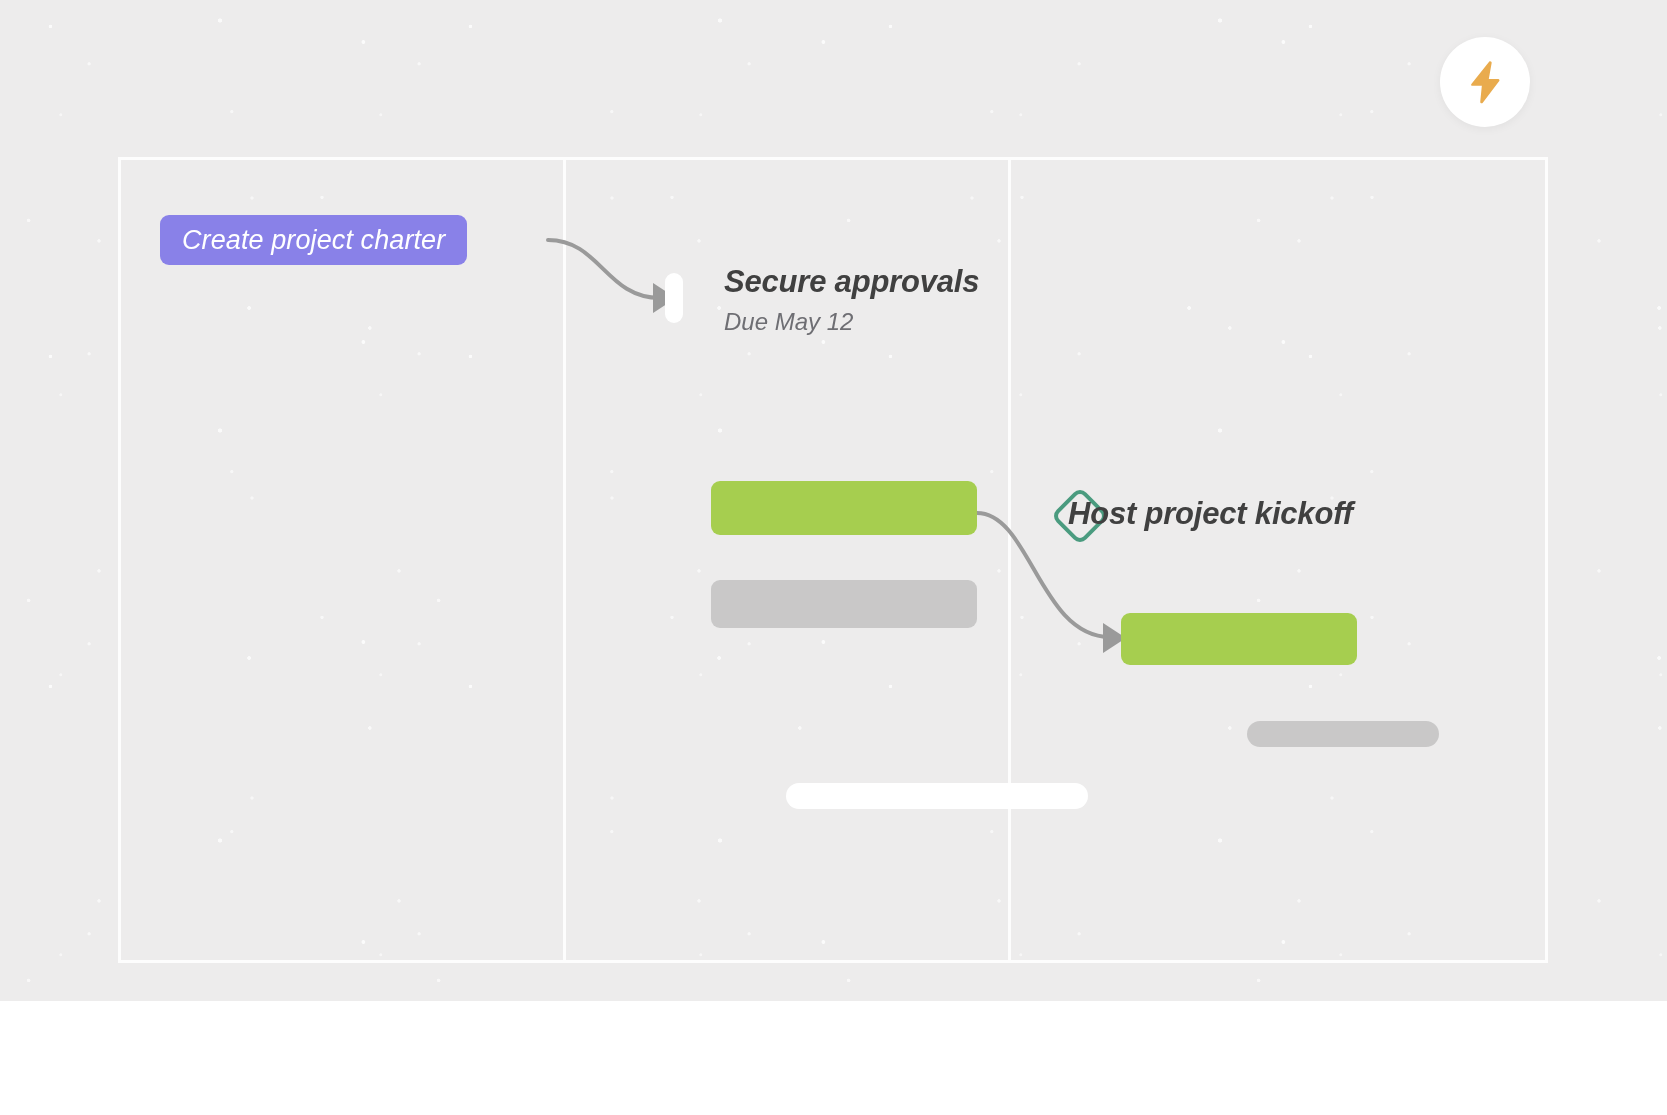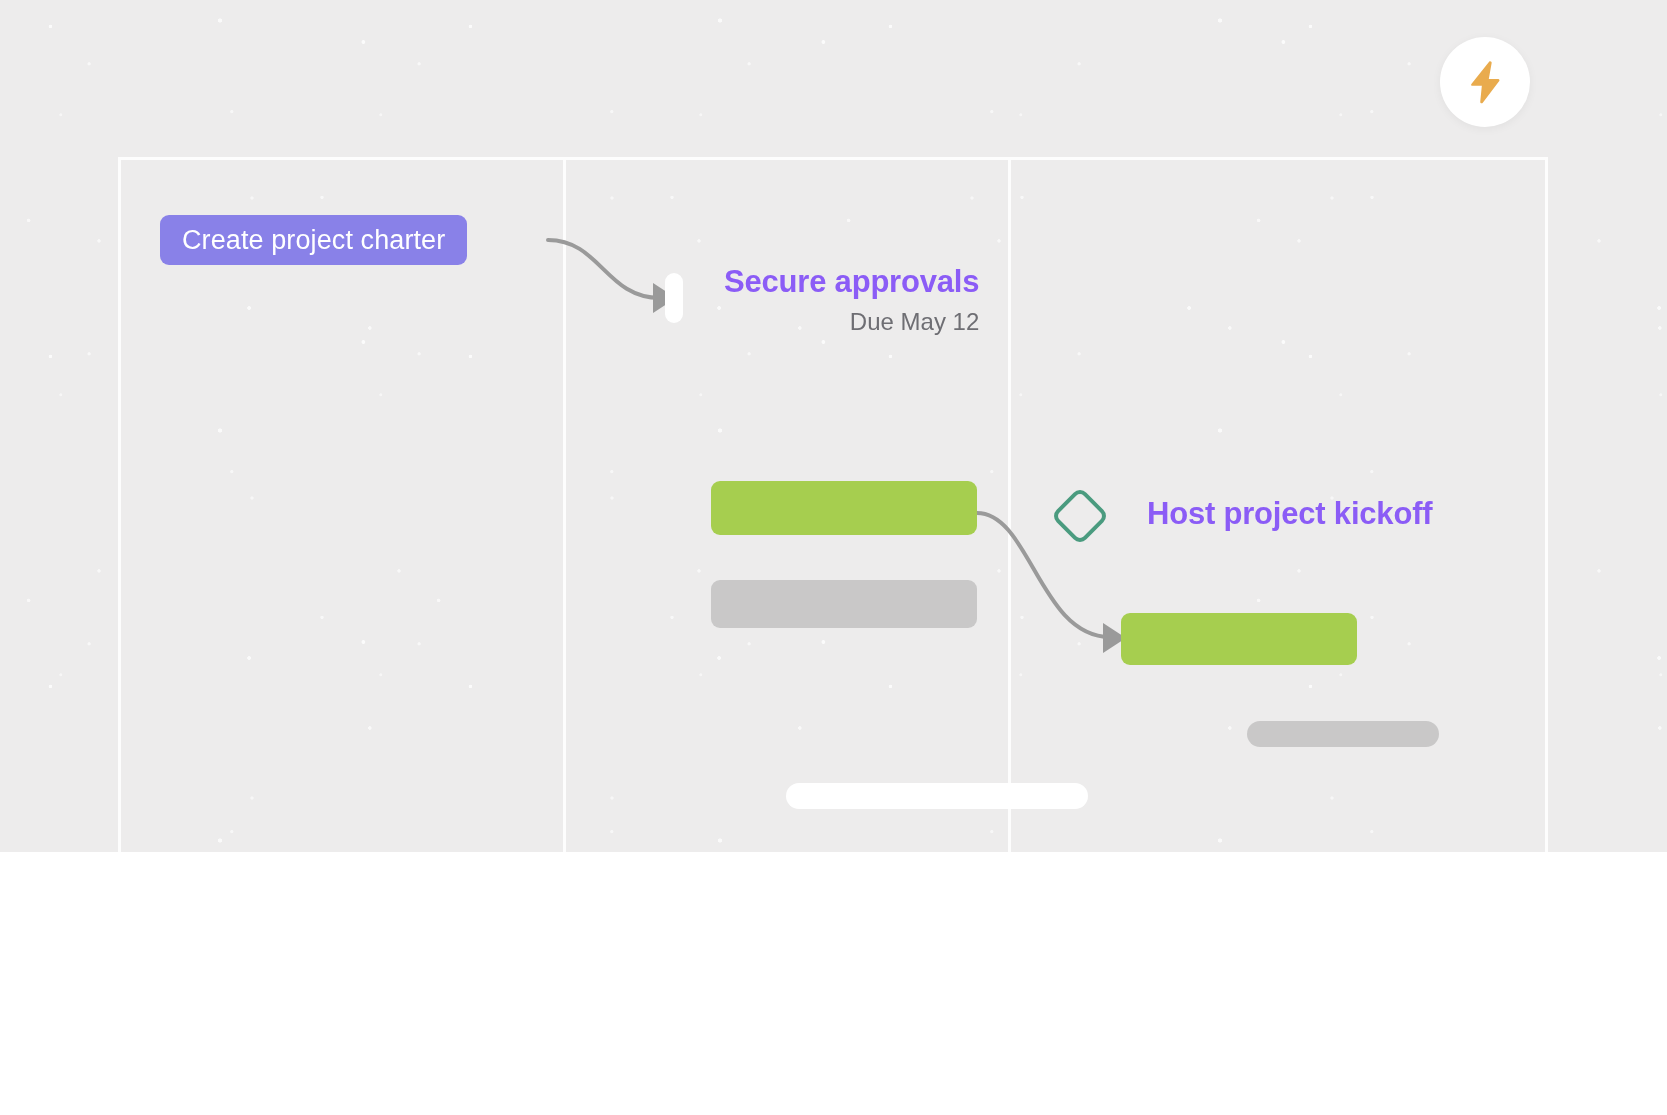--- a/index.html
+++ b/index.html
@@ -11,23 +11,24 @@
     width: 1667px;
     height: 1115px;
     overflow: hidden;
     font-family: "Liberation Sans", sans-serif;
   }
 
   
   #canvas {
     position: relative;
     width: 1667px;
-    height: 852px;
+    height: 1001px;
     background-color: #edecec;
     overflow: hidden;
+    font-style: italic;
   }
   
   #speckle {
     position: absolute;
     inset: 0;
     pointer-events: none;
     background-image:
       radial-gradient(circle at 12% 8%,  rgba(255,255,255,.85) 0 1.5px, transparent 2px),
       radial-gradient(circle at 27% 22%, rgba(255,255,255,.70) 0 1.2px, transparent 2px),
       radial-gradient(circle at 44% 5%,  rgba(255,255,255,.80) 0 1.8px, transparent 2.4px),
@@ -87,30 +88,29 @@
   .bar-green { background: #a6ce4f; }
   .bar-gray  { background: #c9c8c8; }
   .pill-gray { background: #c9c8c8; border-radius: 999px; }
   .pill-white{ background: #ffffff; border-radius: 999px; }
   .pill-white-narrow { background: #ffffff; border-radius: 999px; }
 
   
   .ms-title {
     font-size: 31px;
     font-weight: bold;
-    color: #8b5cf6;
+    color: #404040;
     white-space: nowrap;
     letter-spacing: -.2px;
   }
   .ms-due {
     font-size: 24px;
     color: #6e6e73;
     white-space: nowrap;
     margin-top: 8px;
-    text-align: right;
   }
 
   
   #connectors {
     position: absolute;
     inset: 0;
     pointer-events: none;
   }
 
   
@@ -162,21 +162,21 @@
   </div>
 
   <div class="node bar bar-green" style="left:711px; top:481px; width:266px; height:54px;"></div>
 
   <div class="node bar bar-gray" style="left:711px; top:580px; width:266px; height:48px;"></div>
 
   <svg class="node" width="64" height="64" viewBox="0 0 64 64" style="left:1048px; top:484px;">
     <rect x="13" y="13" width="38" height="38" rx="7" ry="7" transform="rotate(45 32 32)" fill="none" stroke="#4a9b7f" stroke-width="4"></rect>
   </svg>
 
-  <div class="node" style="left:1147px; top:496px;">
+  <div class="node" style="left:1068px; top:496px;">
     <div class="ms-title">Host project kickoff</div>
   </div>
 
   <div class="node bar bar-green" style="left:1121px; top:613px; width:236px; height:52px;"></div>
 
   <div class="node pill-gray" style="left:1247px; top:721px; width:192px; height:26px;"></div>
 
   <div class="node pill-white" style="left:786px; top:783px; width:302px; height:26px;"></div>
 
   <div id="fab">

